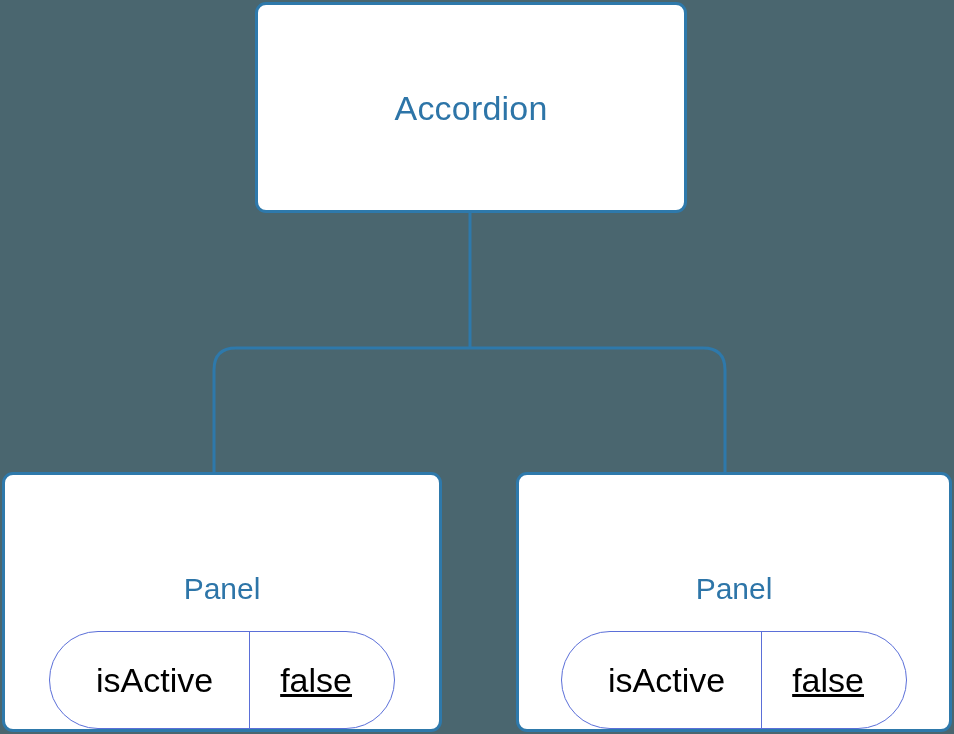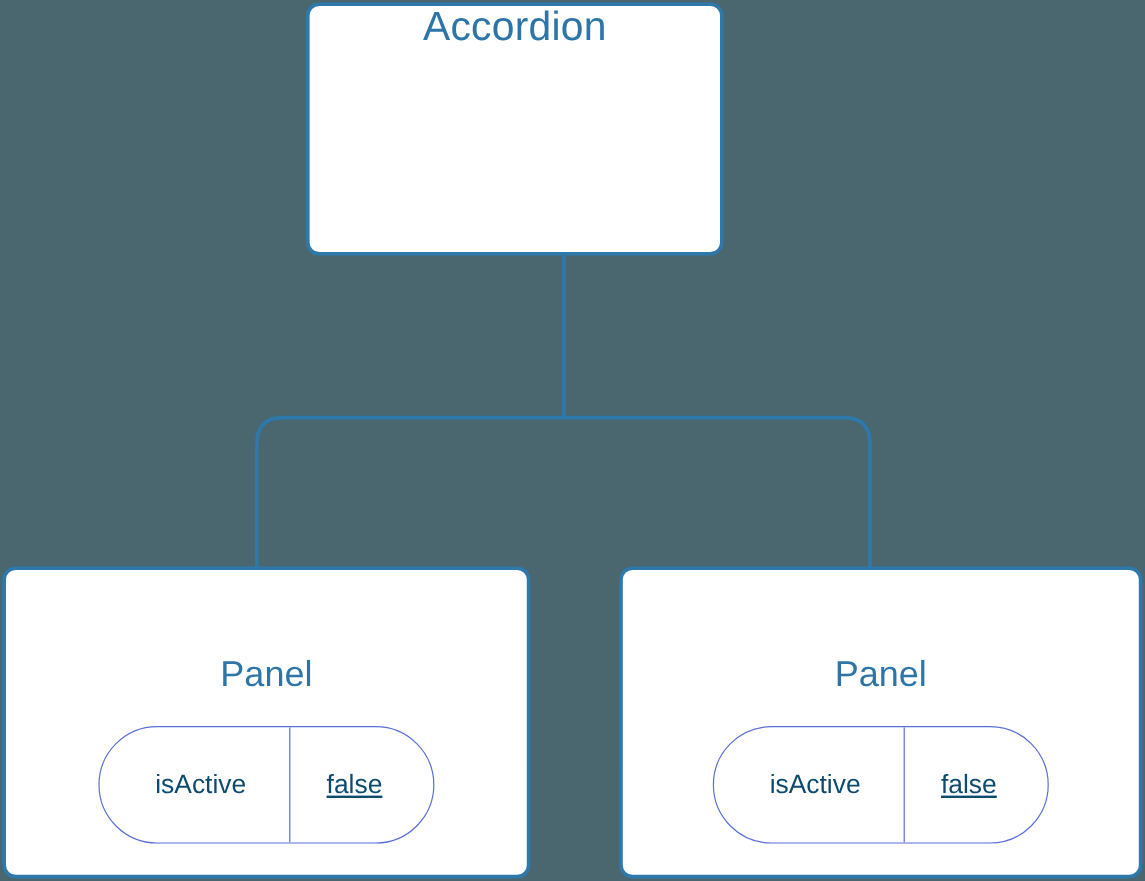--- a/index.html
+++ b/index.html
@@ -43,35 +43,36 @@
     display: flex;
     flex-direction: column;
     align-items: center;
     overflow: hidden;
   }
 
   
   .node--root {
     left: 255px;
     top: 2px;
-    width: 348px;
+    width: 432px;
     height: 211px;
+    justify-content: center;
   }
 
   .node--root .node-title {
     font-size: 34px;
     line-height: 1;
     letter-spacing: 0.2px;
   }
 
   
   .node--leaf {
     top: 472px;
     height: 260px;
-    justify-content: center;
+    justify-content: flex-end;
     padding-top: 47px;
   }
 
   .node--leaf-left {
     left: 2px;
     width: 440px;
   }
 
   .node--leaf-right {
     left: 516px;
@@ -98,22 +99,22 @@
     height: 98px;
     background: transparent;
     overflow: hidden;
   }
 
   .state-key,
   .state-val {
     display: flex;
     align-items: center;
     justify-content: center;
-    color: #0c4a6e;
-    font-size: 22px;
+    color: #000000;
+    font-size: 34px;
     line-height: 1;
     white-space: nowrap;
     box-sizing: border-box;
   }
 
   .state-key {
     padding: 0 36px 0 46px;
   }
 
   .state-val {

